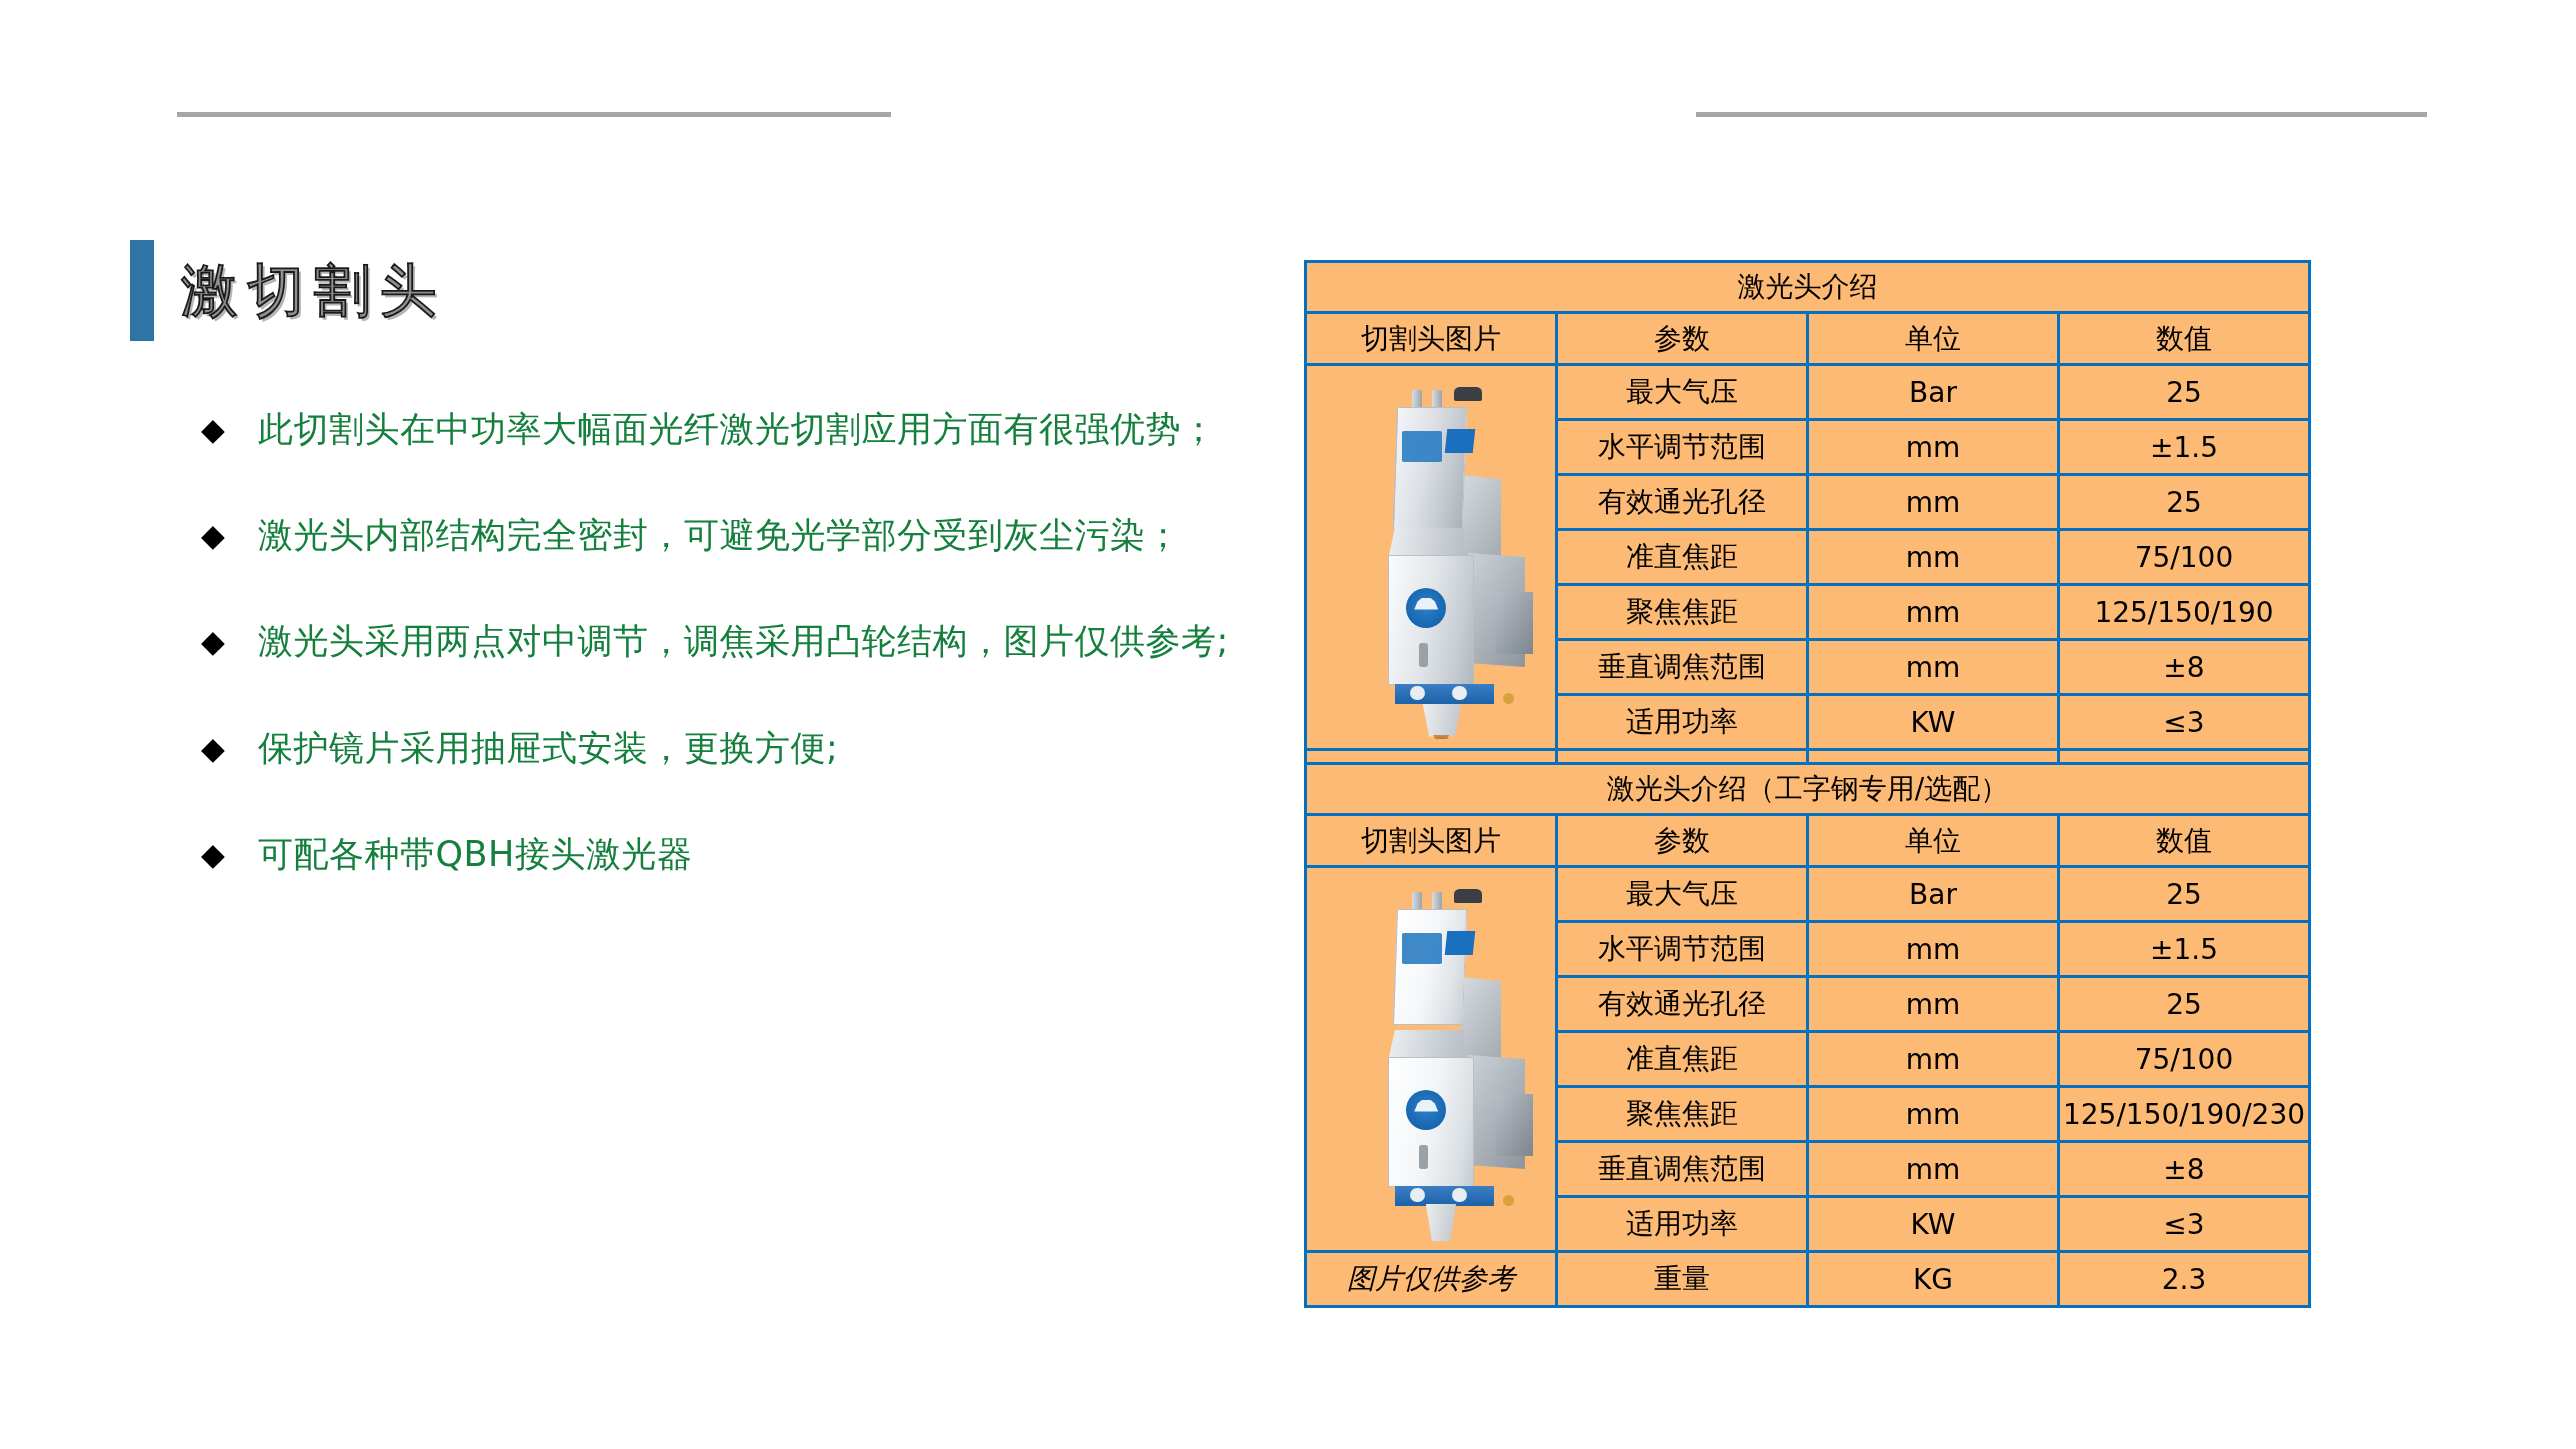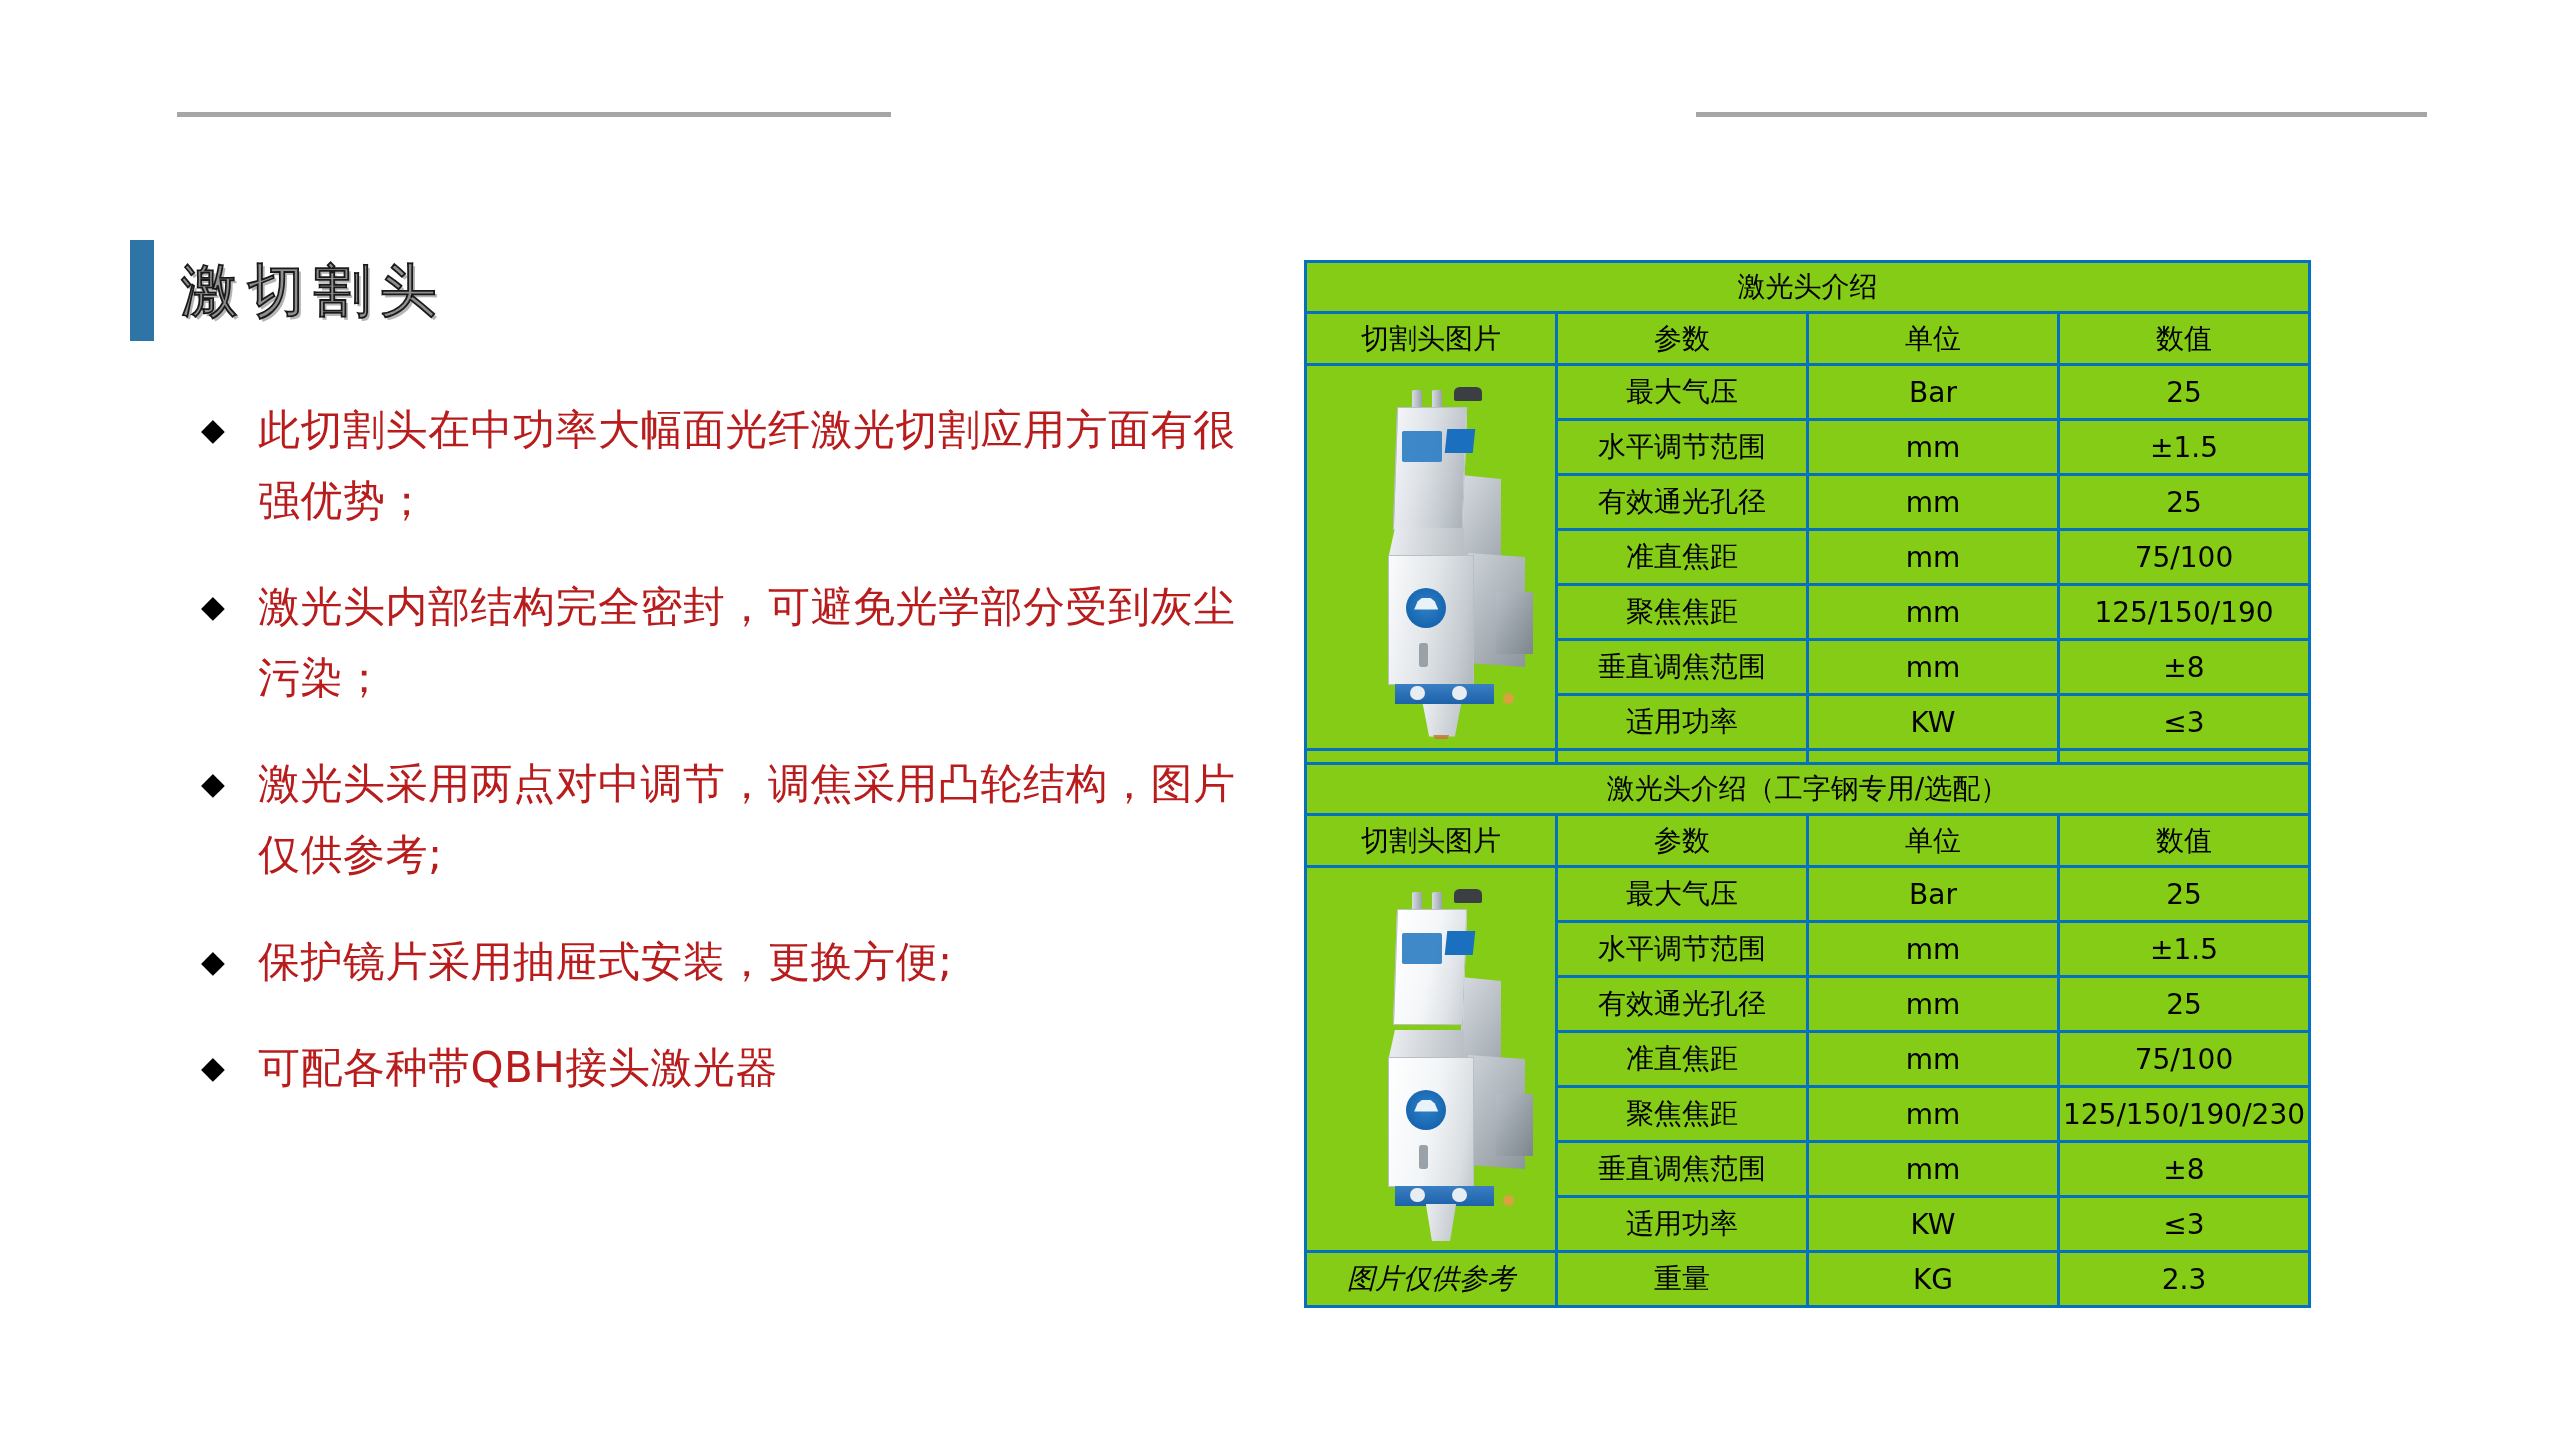--- a/index.html
+++ b/index.html
@@ -84,34 +84,34 @@
   .bullet-marker {
     flex: 0 0 auto;
     width: 57px;
     font-size: 31px;
     line-height: 71px;
     color: #000;
     text-align: left;
   }
   .bullet-text {
     flex: 1 1 auto;
-    font-size: 42px;
+    font-size: 35px;
     line-height: 71px;
-    color: #b91c1c;
+    color: #15803d;
     letter-spacing: 0.5px;
     font-family: "DejaVu Sans", "Liberation Sans", sans-serif;
   }
   .bullet-gap { height: 26px; }
 
   
   .spec-table {
     position: absolute;
     border-collapse: collapse;
     table-layout: fixed;
-    background: #84cc16;
+    background: #fdba74;
   }
   #spec-table-1 { left: 1304px; top: 260px;  width: 1007px; }
   #spec-table-2 { left: 1304px; top: 762px;  width: 1007px; }
 
   .spec-table td, .spec-table th {
     border: 3.7px solid #0570c0;
     text-align: center;
     vertical-align: middle;
     font-size: 28px;
     font-weight: 400;

